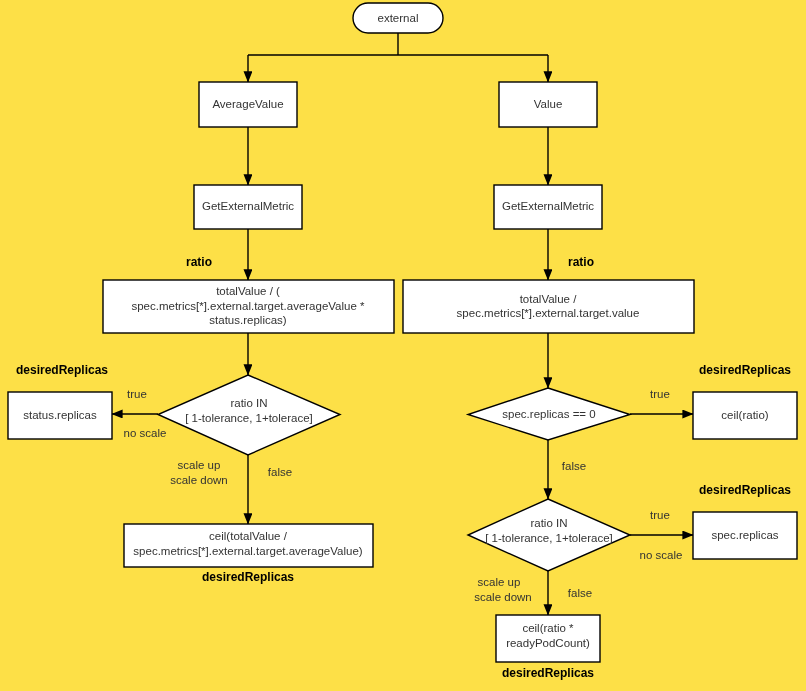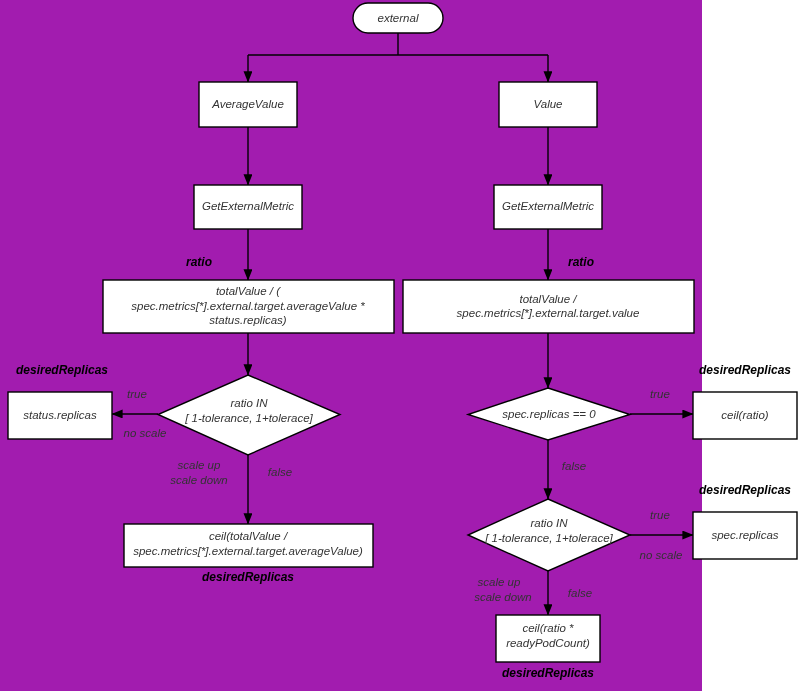--- a/index.html
+++ b/index.html
@@ -8,24 +8,23 @@
     background: #ffffff;
   }
   body {
     width: 806px;
     height: 691px;
     font-family: "Liberation Sans", sans-serif;
     overflow: hidden;
   }
   #canvas {
     position: relative;
-    width: 702px;
+    width: 806px;
     height: 691px;
-    background: #a21caf;
-    font-style: italic;
+    background: #fde047;
   }
   svg#flow {
     position: absolute;
     top: 0;
     left: 0;
     width: 806px;
     height: 691px;
   }
   .shape {
     fill: #ffffff;

